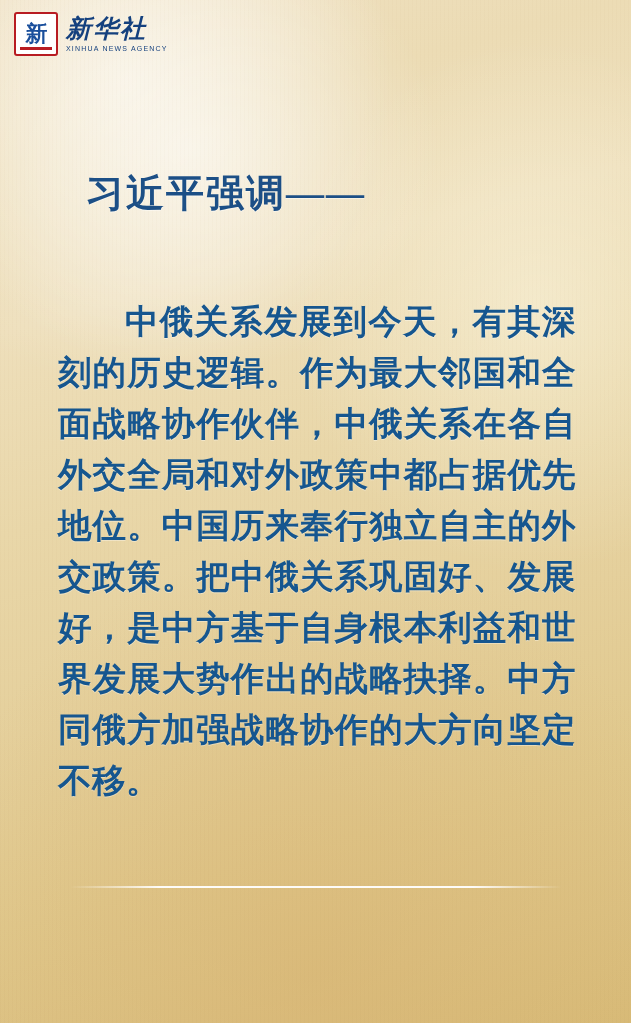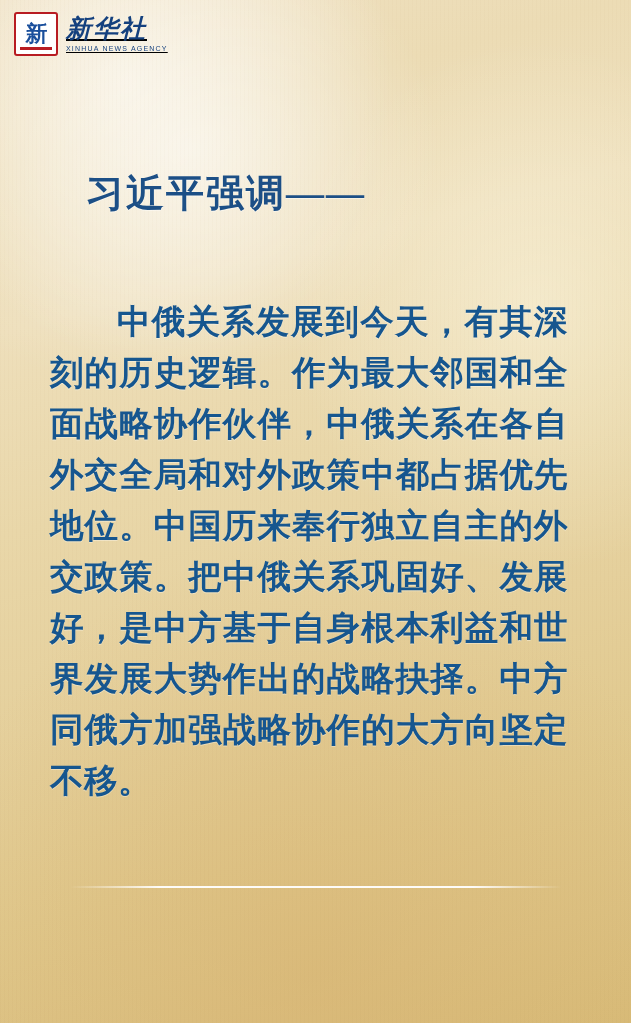--- a/index.html
+++ b/index.html
@@ -77,21 +77,20 @@
     right: 4px;
     bottom: 4px;
     height: 3px;
     background: #b81c22;
   }
   .logo-text {
     display: flex;
     flex-direction: column;
     justify-content: flex-start;
     line-height: 1;
-    text-decoration: underline;
   }
   .logo-cn {
     font-family: "Liberation Serif", serif;
     font-size: 25px;
     font-weight: bold;
     color: #14407e;
     letter-spacing: 2px;
     font-style: italic;
   }
   .logo-en {
@@ -113,21 +112,21 @@
     letter-spacing: 2px;
     color: #1c4f86;
     text-shadow: 0 1px 0 rgba(255,255,255,0.45);
     white-space: nowrap;
     margin-left: 24px;
   }
 
   
   .body-text {
     position: absolute;
-    left: 50px;
+    left: 58px;
     top: 296px;
     width: 518px;
     font-family: "Liberation Serif", serif;
     font-weight: bold;
     font-size: 33.5px;
     line-height: 51px;
     color: #16568f;
     text-indent: 67px;
     text-align: justify;
     text-justify: inter-character;

